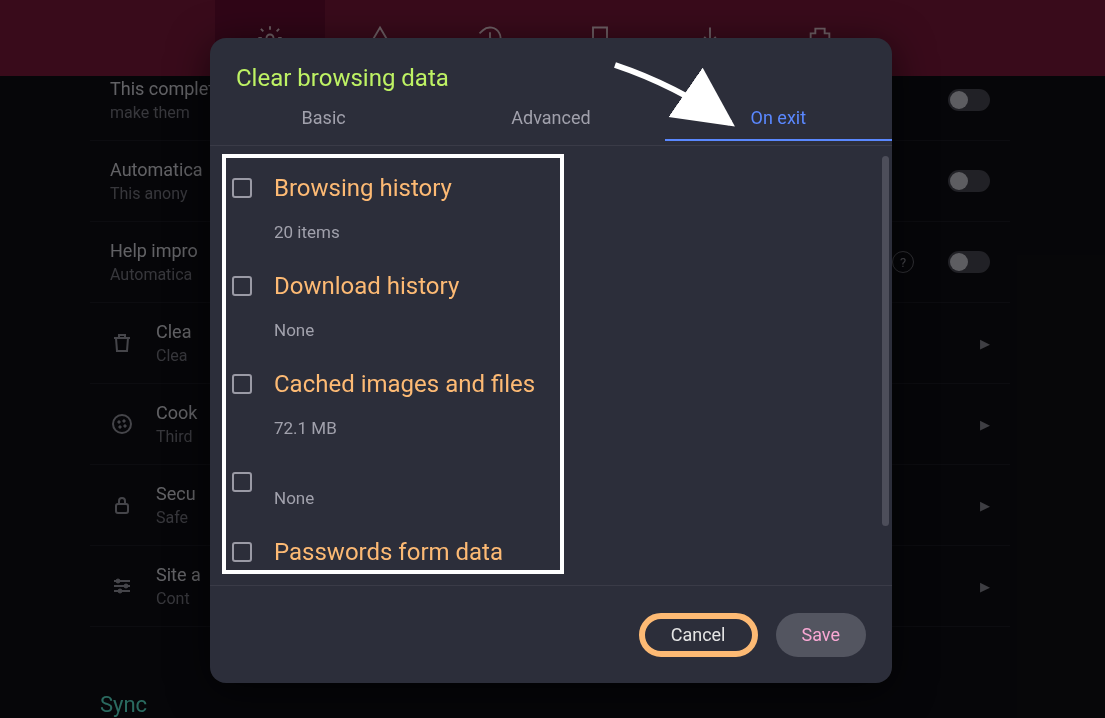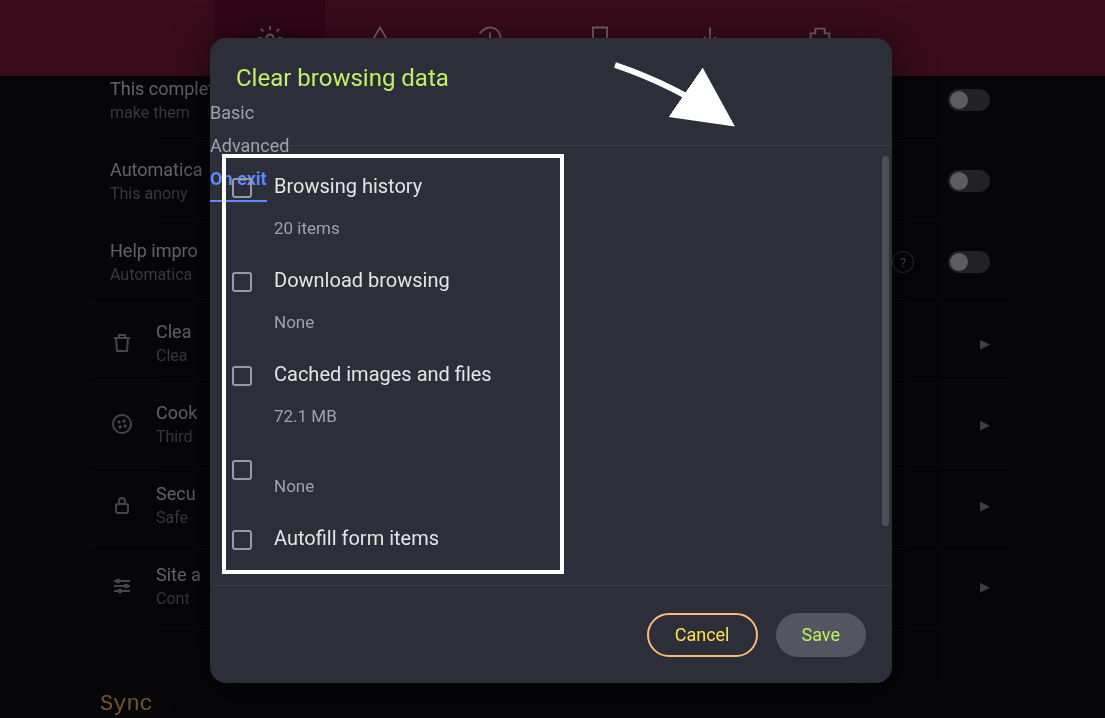--- a/index.html
+++ b/index.html
@@ -31,49 +31,49 @@
   .page{position:absolute;left:90px;top:60px;width:920px;color:var(--sub);}
   .row{display:flex;align-items:center;border-bottom:1px solid #1c1c24;padding:18px 20px;gap:22px;}
   .row .rlabels{flex:1;}
   .row .rtitle{color:#d8d8e0;font-size:18px;}
   .row .rsub{color:#7a7a85;font-size:16px;margin-top:4px;}
   .row svg.ricon{width:24px;height:24px;stroke:#9a9aa5;fill:#9a9aa5;}
   .toggle{width:42px;height:22px;border-radius:20px;background:#4a4a55;position:relative;flex-shrink:0;margin-left:auto;}
   .toggle::after{content:"";position:absolute;left:2px;top:2px;width:18px;height:18px;border-radius:50%;background:#cfcfd8;}
   .chevron{margin-left:auto;color:#8a8a95;font-size:13px;}
   .infodot{width:22px;height:22px;border:1px solid #6a6a75;border-radius:50%;display:inline-flex;align-items:center;justify-content:center;color:#9a9aa5;font-size:13px;margin-left:auto;margin-right:12px;}
-  .sync{position:absolute;left:100px;top:692px;color:#fdba74;font-size:22px;font-family:Liberation Mono, monospace;}
+  .sync{position:absolute;left:100px;top:692px;color:#5eead4;font-size:22px;}
 
   
   .overlay{position:absolute;inset:0;background:rgba(0,0,0,0.55);}
 
   
   .modal{position:absolute;left:210px;top:38px;width:682px;height:645px;background:var(--modal);border-radius:16px;overflow:hidden;box-shadow:0 8px 40px rgba(0,0,0,0.6);}
   .modal-title{padding:26px 26px 10px 26px;font-size:24px;color:#bef264;}
-  .tabs{display:flex;align-items:flex-start;height:44px;border-bottom:1px solid var(--divider);flex-direction:column;}
+  .tabs{display:flex;align-items:center;height:44px;border-bottom:1px solid var(--divider);}
   .tab{flex:1;text-align:center;color:var(--sub);font-size:18px;padding-bottom:12px;cursor:pointer;}
-  .tab.active{color:var(--tab-active);position:relative;font-weight:bold;}
+  .tab.active{color:var(--tab-active);position:relative;}
   .tab.active::after{content:"";position:absolute;left:0;right:0;bottom:-1px;height:2px;background:var(--tab-active);}
   
   .list-wrap{position:relative;height:430px;overflow:hidden;}
   .list{position:absolute;left:0;top:0;right:14px;height:100%;overflow-y:hidden;padding:18px 18px 0 18px;}
   .scrollbar{position:absolute;right:3px;top:10px;width:7px;height:370px;background:#4d4e5a;border-radius:4px;}
 
   .item{display:flex;align-items:flex-start;gap:22px;padding:10px 4px 20px 4px;}
   .chk{width:20px;height:20px;border:2px solid #9a9aa5;border-radius:3px;margin-top:4px;flex-shrink:0;cursor:pointer;}
-  .item-labels .l1{font-size:20px;color:#e5e5e5;}
+  .item-labels .l1{font-size:24px;color:#fdba74;}
   .item-labels .l2{font-size:17px;color:var(--sub);margin-top:20px;}
 
   
   .highlight{position:absolute;pointer-events:none;border:4px solid #fff;left:12px;top:8px;width:342px;height:420px;}
 
   .footer{position:absolute;bottom:0;left:0;right:0;height:98px;display:flex;align-items:center;justify-content:flex-end;gap:18px;padding:0 26px;border-top:1px solid var(--divider);}
   .btn{height:44px;padding:0 26px;border-radius:26px;font-size:18px;display:flex;align-items:center;cursor:pointer;}
-  .btn.cancel{border:2px solid #fdba74;color:#fde047;background:transparent;}
-  .btn.save{background:var(--save-dis);color:#bef264;cursor:default;}
+  .btn.cancel{border:6px solid #fdba74;color:#e5e5e5;background:transparent;}
+  .btn.save{background:var(--save-dis);color:#f9a8d4;cursor:default;}
 
   
   .arrow{position:absolute;left:605px;top:55px;width:150px;height:90px;pointer-events:none;}
 </style>
 </head>
 <body>
 
 <div class="topbar">
   <div class="topbar-inner">
     <div class="tile active">
@@ -202,41 +202,41 @@
       <div class="item">
         <div class="chk"></div>
         <div class="item-labels">
             <div class="l1">Browsing history</div>
             <div class="l2">20 items</div>
           </div>
       </div>
       <div class="item">
         <div class="chk"></div>
         <div class="item-labels">
-            <div class="l1">Download browsing</div>
+            <div class="l1">Download history</div>
             <div class="l2">None</div>
           </div>
       </div>
       <div class="item">
         <div class="chk"></div>
         <div class="item-labels">
             <div class="l1">Cached images and files</div>
             <div class="l2">72.1 MB</div>
           </div>
       </div>
       <div class="item">
         <div class="chk"></div>
         <div class="item-labels">
             <div class="l2">None</div>
           </div>
       </div>
       <div class="item">
         <div class="chk"></div>
         <div class="item-labels">
-            <div class="l1">Autofill form items</div>
+            <div class="l1">Passwords form data</div>
           </div>
       </div>
 
     </div>
     <div class="scrollbar"></div>
     <div class="highlight"></div>
   </div>
 
   <div class="footer">
     <div class="btn cancel">Cancel</div>

